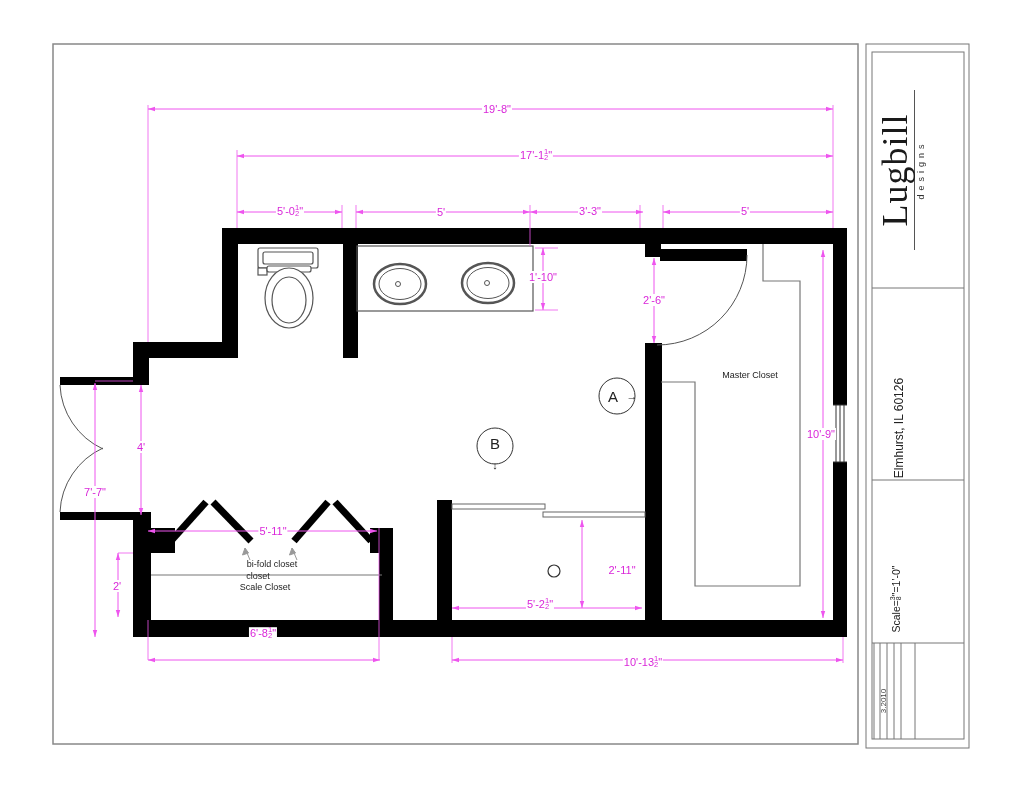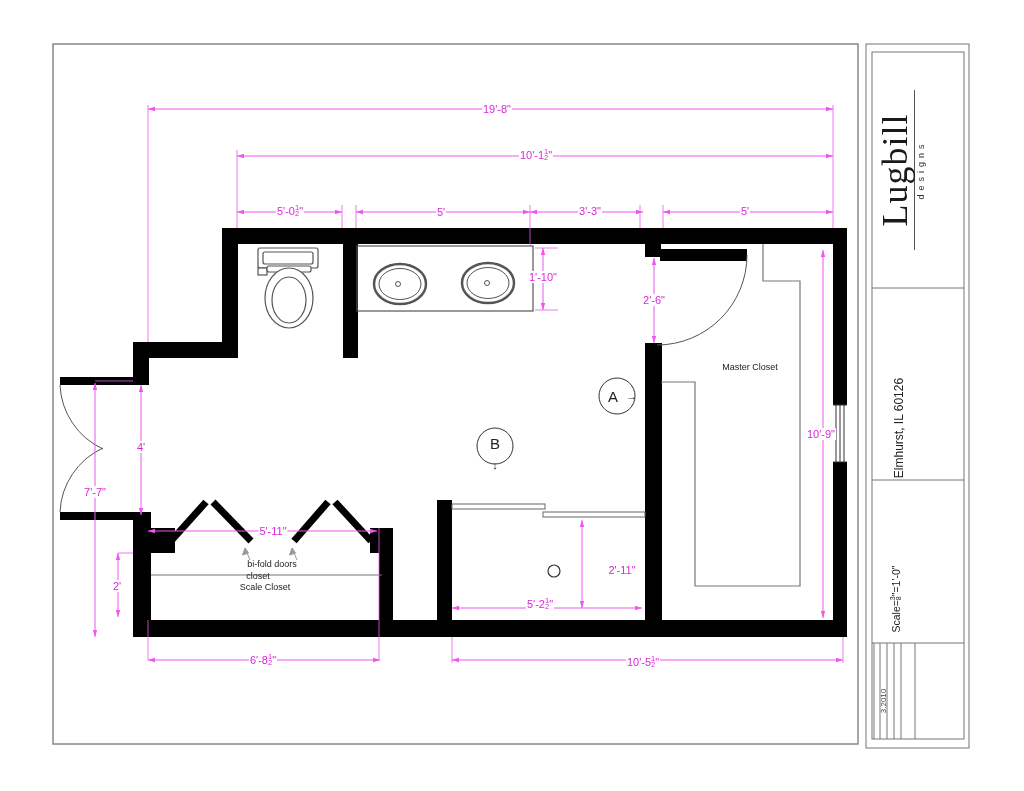--- a/index.html
+++ b/index.html
@@ -197,54 +197,54 @@
         <line x1="452" y1="637" x2="452" y2="663" stroke="#ee55ee" stroke-width="0.8"></line>
         <line x1="843" y1="637" x2="843" y2="663" stroke="#ee55ee" stroke-width="0.8"></line>
         <line x1="535" y1="248" x2="558" y2="248" stroke="#ee55ee" stroke-width="0.8"></line>
         <line x1="535" y1="310" x2="558" y2="310" stroke="#ee55ee" stroke-width="0.8"></line>
         <line x1="118" y1="553" x2="133" y2="553" stroke="#ee55ee" stroke-width="0.8"></line>
         <line x1="95" y1="381" x2="133" y2="381" stroke="#ee55ee" stroke-width="0.8"></line>
       </g>
 </svg>
 
 <div class="dim" style="left:497px;top:109px"><span>19'-8"</span></div>
-<div class="dim" style="left:536px;top:156px"><span>10'-1</span><span class="fr">
+<div class="dim" style="left:536px;top:156px"><span>17'-1</span><span class="fr">
         <span>1</span>
         <span>2</span>
       </span><span>"</span></div>
 <div class="dim" style="left:290px;top:212px"><span>5'-0</span><span class="fr">
         <span>1</span>
         <span>2</span>
       </span><span>"</span></div>
 <div class="dim" style="left:441px;top:212px"><span>5'</span></div>
 <div class="dim" style="left:590px;top:211px"><span>3'-3"</span></div>
 <div class="dim" style="left:745px;top:211px"><span>5'</span></div>
 <div class="dim" style="left:543px;top:277px"><span>1'-10"</span></div>
 <div class="dim" style="left:654px;top:300px"><span>2'-6"</span></div>
 <div class="dim" style="left:821px;top:434px"><span>10'-9"</span></div>
 <div class="dim" style="left:141px;top:447px"><span>4'</span></div>
 <div class="dim" style="left:95px;top:492px"><span>7'-7"</span></div>
 <div class="dim" style="left:117px;top:586px"><span>2'</span></div>
 <div class="dim" style="left:273px;top:531px"><span>5'-11"</span></div>
-<div class="dim" style="left:263px;top:661px"><span>6'-8</span><span class="fr">
+<div class="dim" style="left:263px;top:634px"><span>6'-8</span><span class="fr">
         <span>1</span>
         <span>2</span>
       </span><span>"</span></div>
 <div class="dim" style="left:540px;top:605px"><span>5'-2</span><span class="fr">
         <span>1</span>
         <span>2</span>
       </span><span>"</span></div>
 <div class="dim" style="left:622px;top:570px"><span>2'-11"</span></div>
-<div class="dim" style="left:643px;top:663px"><span>10'-5</span><span class="fr">
-        <span>1</span>
-        <span>2</span>
-      </span><span>"</span></div>
-
-<div class="note" style="left:750px;top:367px">Master Closet</div>
-<div class="note" style="left:272px;top:564px">bi-fold doors</div>
+<div class="dim" style="left:643px;top:663px"><span>10'-13</span><span class="fr">
+        <span>1</span>
+        <span>2</span>
+      </span><span>"</span></div>
+
+<div class="note" style="left:750px;top:375px">Master Closet</div>
+<div class="note" style="left:272px;top:564px">bi-fold closet</div>
 <div class="note" style="left:258px;top:576px">closet</div>
 <div class="note" style="left:265px;top:587px">Scale Closet</div>
 
 <div class="mk" style="left:613px;top:396px">A</div>
 <div class="mk-arrow" style="left:632px;top:396px">→</div>
 <div class="mk" style="left:495px;top:443px">B</div>
 <div class="mk-arrow" style="left:495px;top:465px">↓</div>
 
 <div class="tb-rot brand" style="left:901px;top:170px">
   <span class="brand-name">Lugbill</span>

